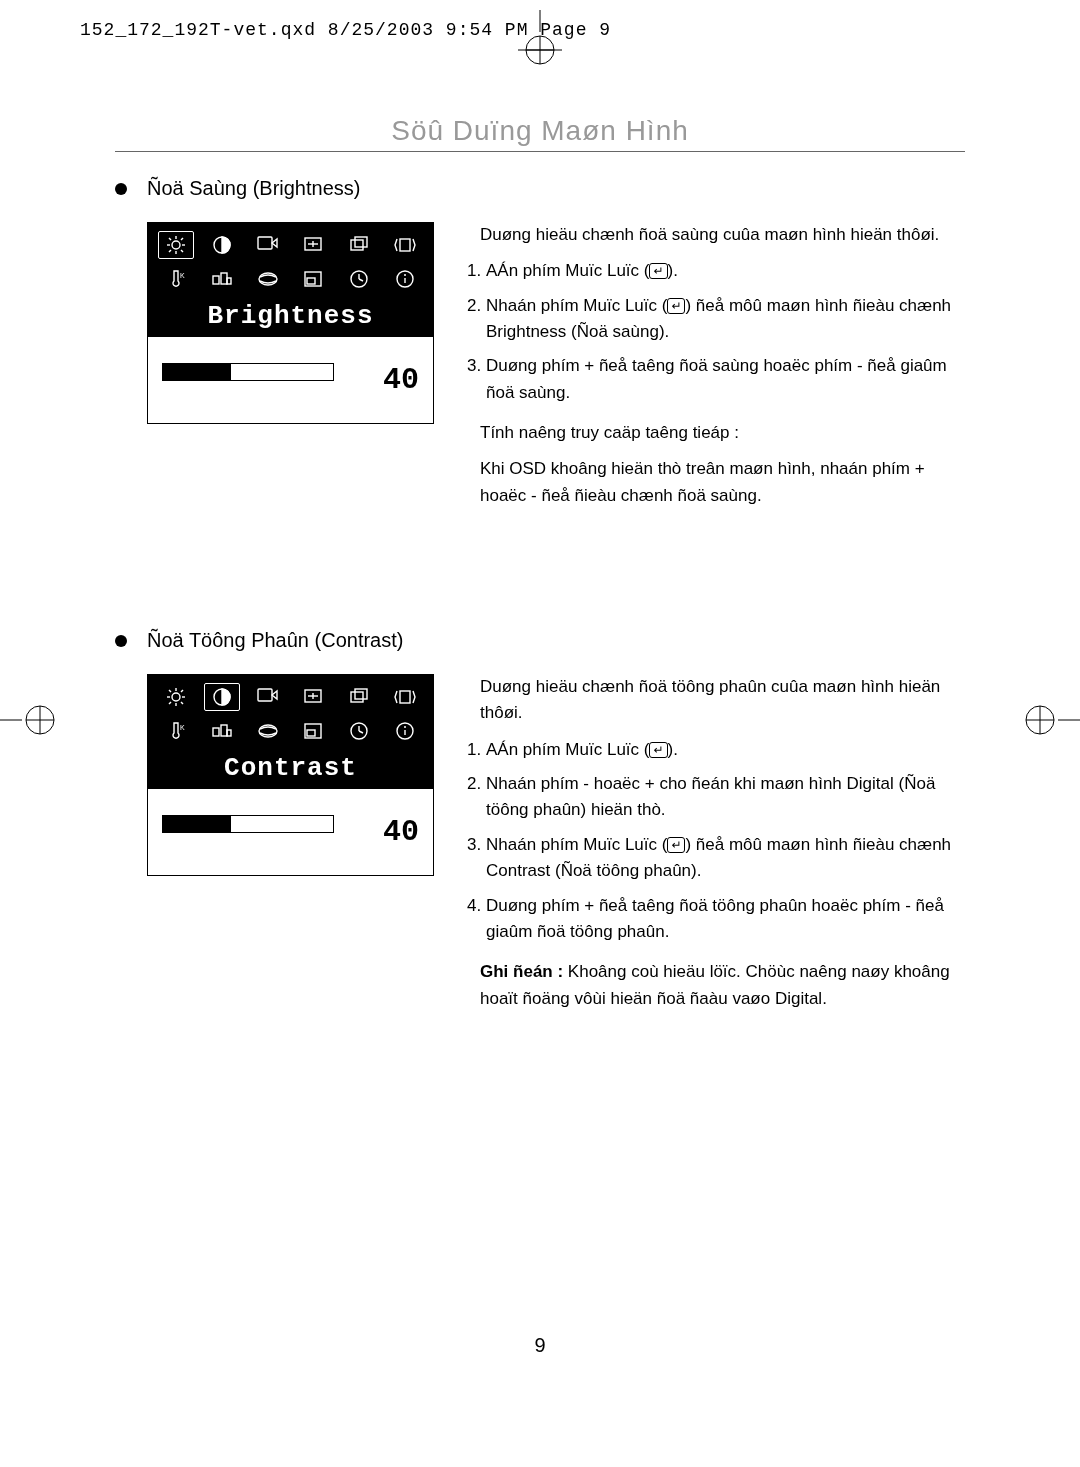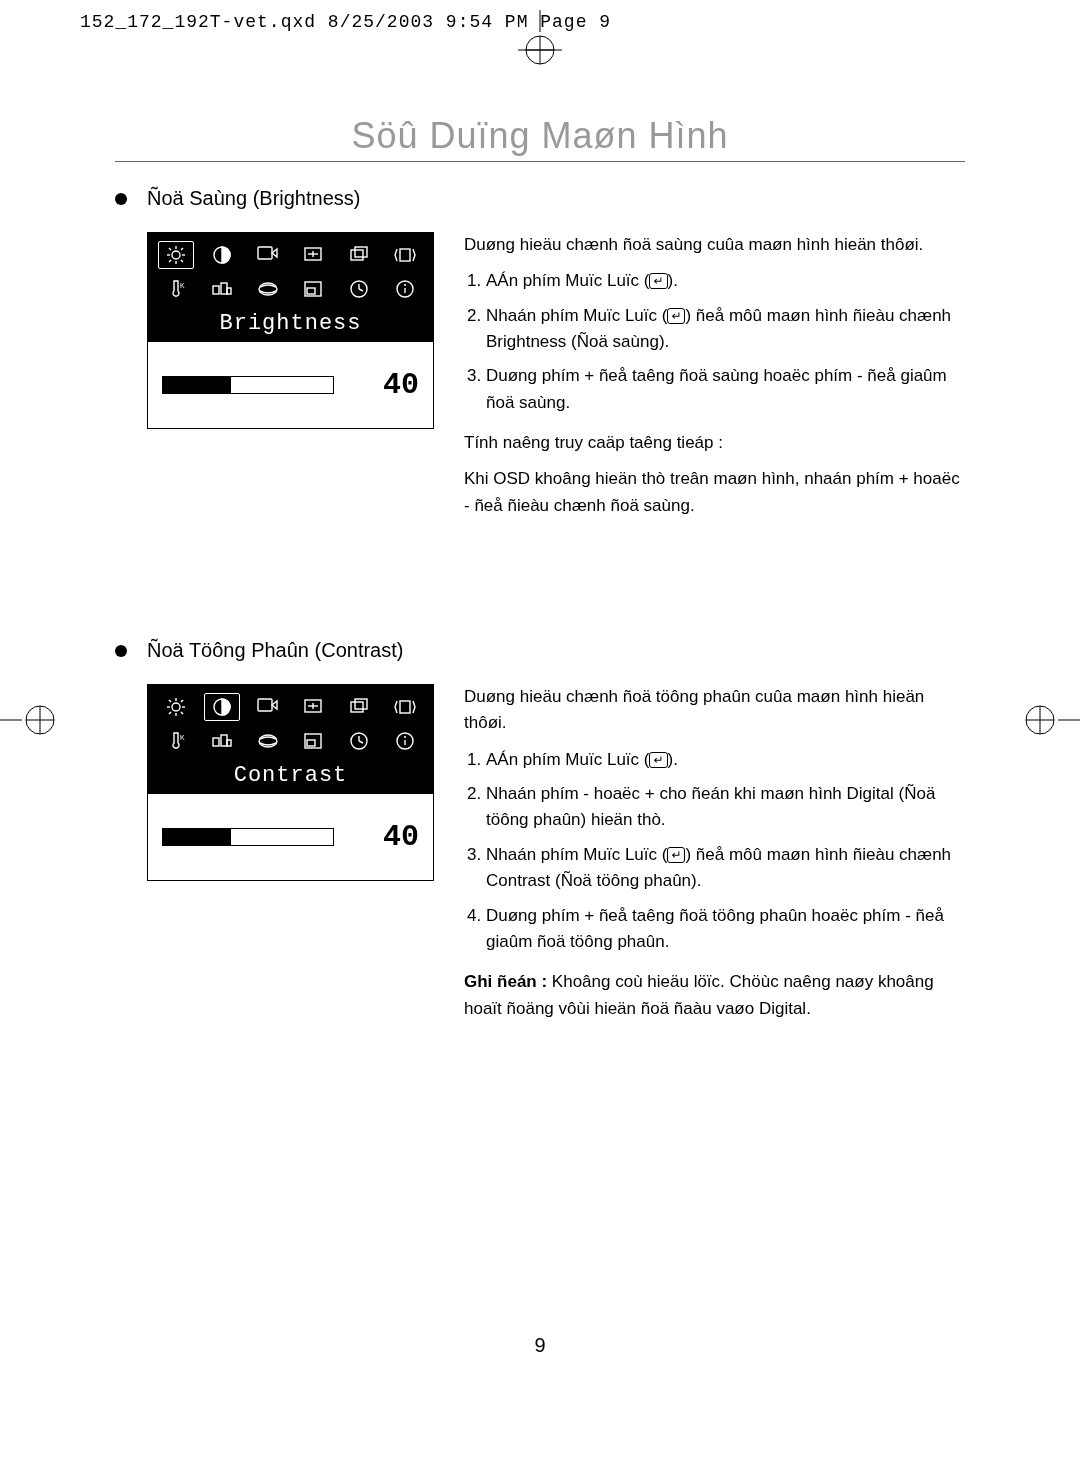--- a/index.html
+++ b/index.html
@@ -11,41 +11,41 @@
     width: 1080px;
   }
   .page {
     position: relative;
     width: 1080px;
     height: 1467px;
     box-sizing: border-box;
   }
   .header-line {
     position: absolute;
-    top: 12px;
+    top: 20px;
     left: 80px;
     font-family: "Courier New", monospace;
     font-size: 18px;
     letter-spacing: 1px;
     color: #000;
   }
   .crop-mark {
     position: absolute;
     color: #000;
     stroke: #000;
   }
   .content {
     position: relative;
     top: 115px;
     left: 115px;
     width: 850px;
   }
   .title-row {
     text-align: center;
-    font-size: 36px;
+    font-size: 28px;
     color: #999;
     font-weight: 400;
     letter-spacing: 1px;
   }
   .title-rule {
     border: none;
     border-top: 1px solid #666;
     margin: 4px 0 0 0;
   }
   .section {
@@ -99,31 +99,31 @@
     border-radius: 2px;
   }
   .icon-cell svg {
     stroke: #fff;
     fill: none;
     stroke-width: 1.4;
   }
   .osd-label {
     color: #fff;
     font-family: "Courier New", monospace;
-    font-weight: normal;
-    font-size: 22px;
+    font-weight: bold;
+    font-size: 26px;
     text-align: center;
     letter-spacing: 1px;
     padding-top: 2px;
   }
   .osd-body {
     background: #fff;
     padding: 26px 14px;
     display: flex;
-    align-items: center;
+    align-items: flex-start;
     justify-content: space-between;
     gap: 12px;
   }
   .bar-outer {
     width: 170px;
     height: 16px;
     border: 1px solid #000;
     position: relative;
     background: #fff;
   }
@@ -136,21 +136,21 @@
     font-family: "Courier New", monospace;
     font-size: 30px;
     font-weight: bold;
   }
   .instructions {
     flex: 1;
     font-size: 17px;
     line-height: 1.55;
   }
   .instructions p {
-    margin: 0 0 10px 0;
+    margin: 0 0 10px 16px;
   }
   .instructions ol {
     margin: 0 0 14px 0;
     padding-left: 22px;
   }
   .instructions li {
     margin-bottom: 8px;
   }
   .enter-glyph {
     display: inline-block;

